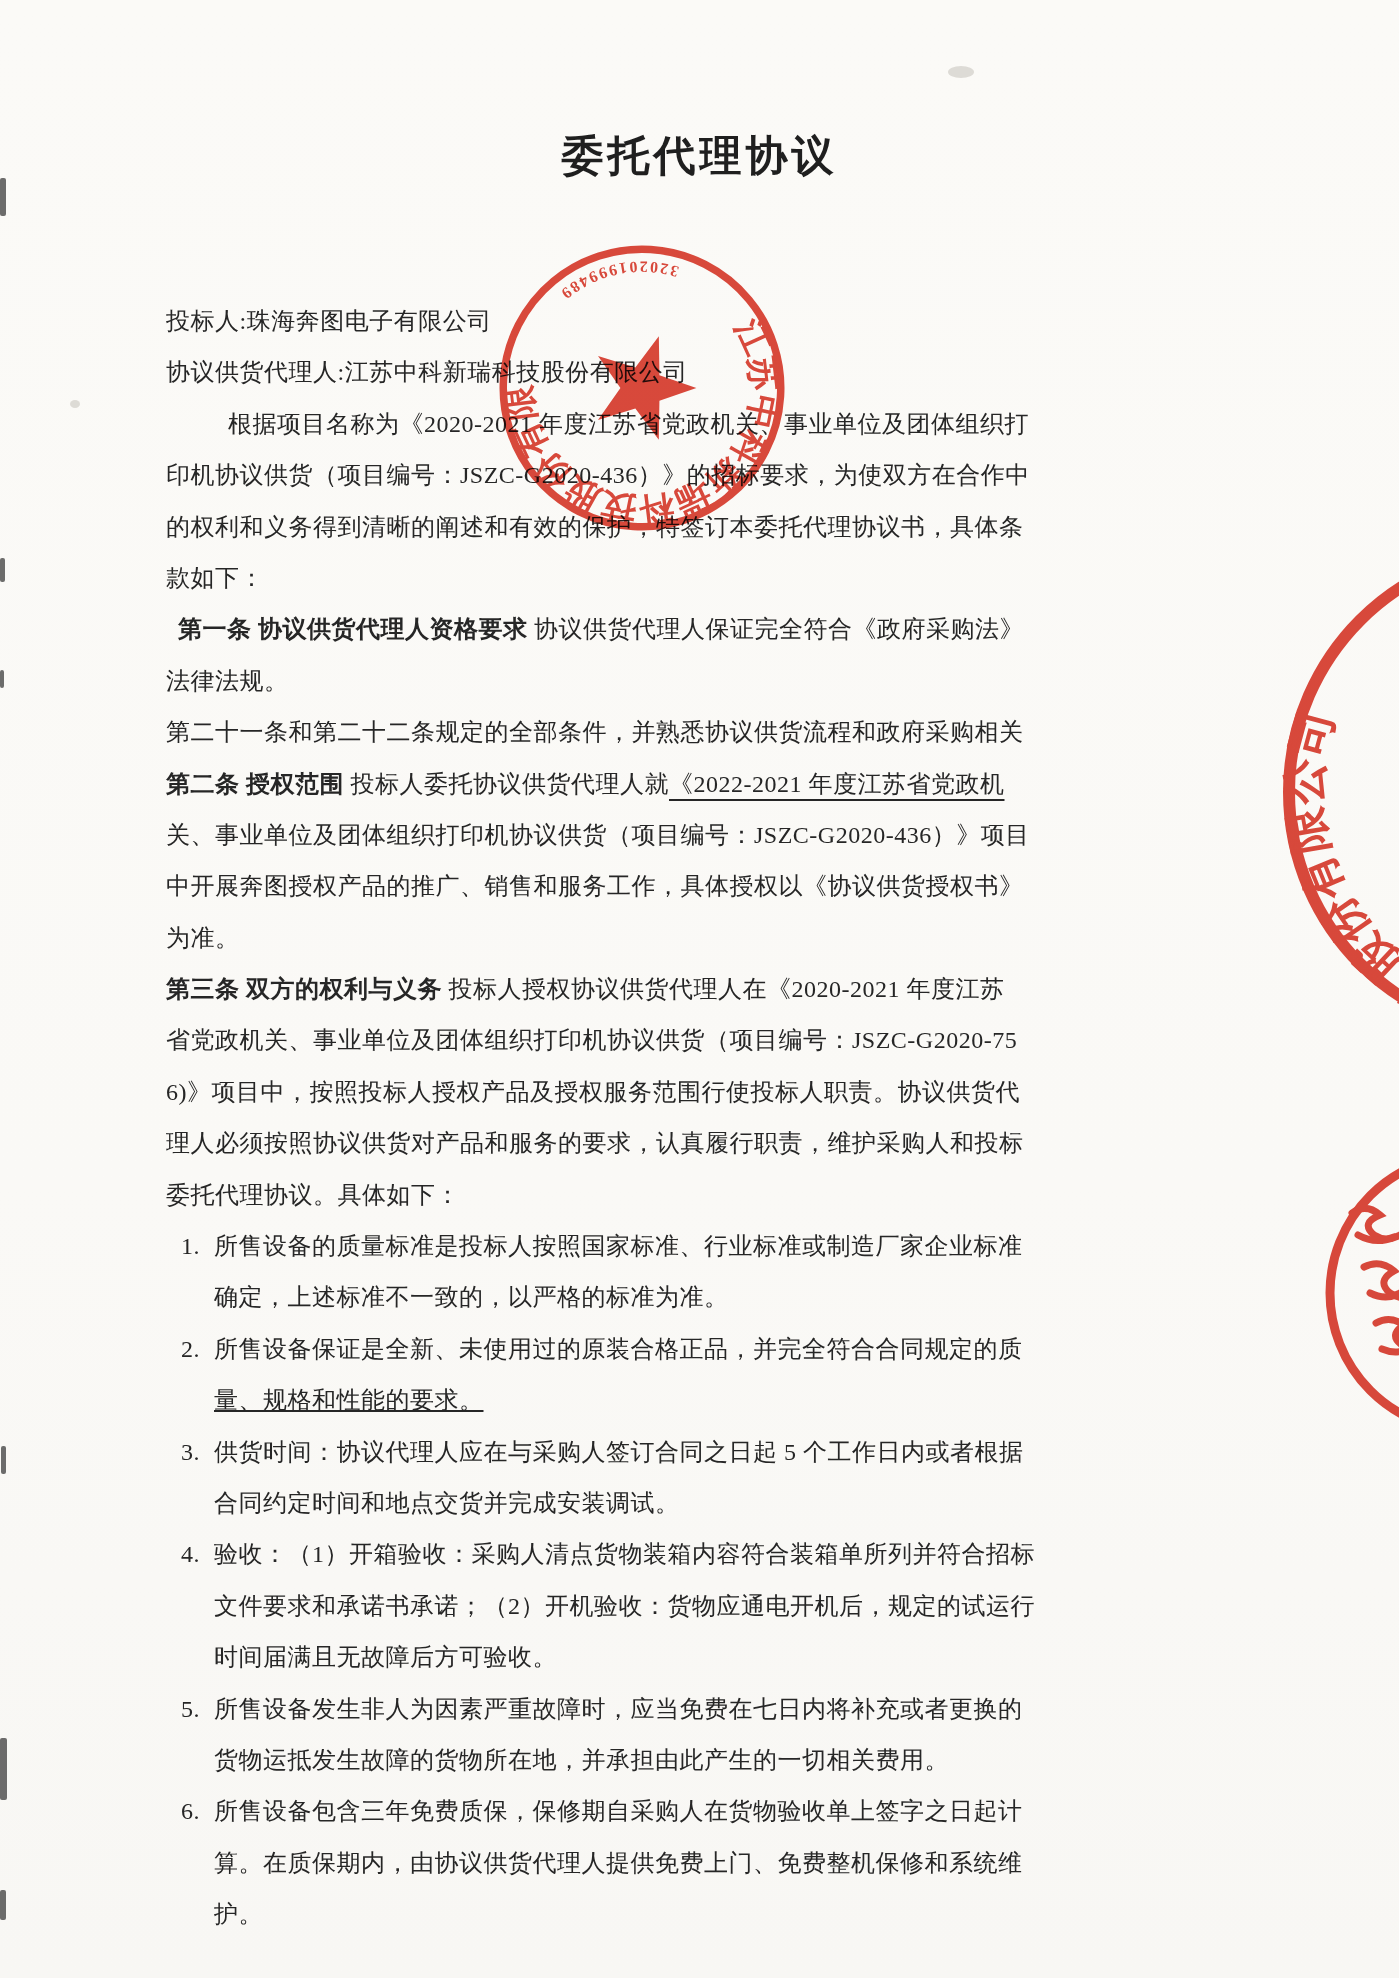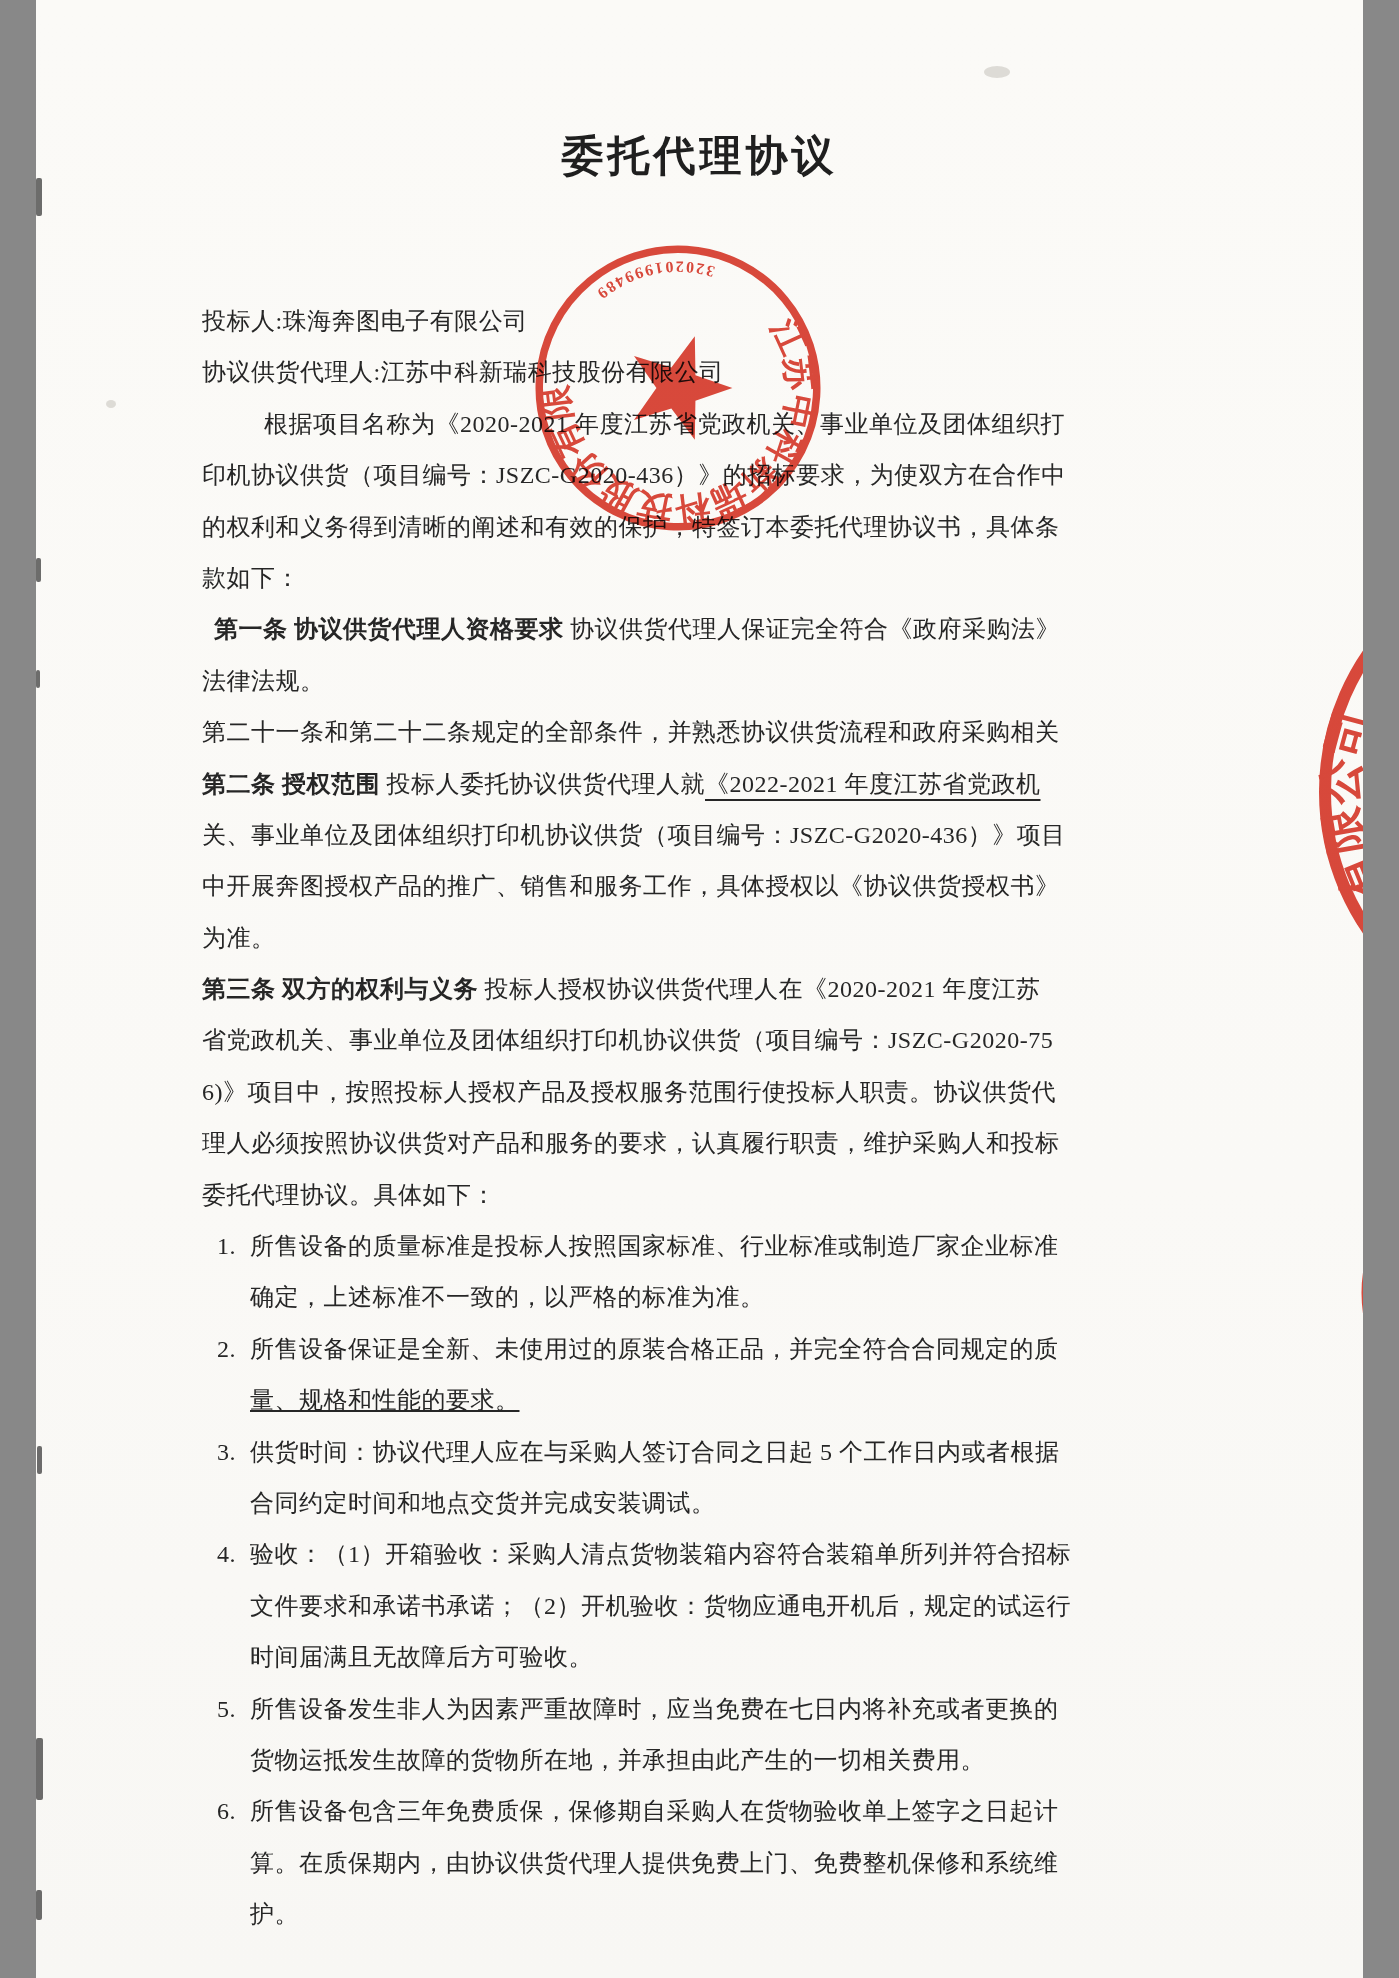--- a/index.html
+++ b/index.html
@@ -1,25 +1,24 @@
 <!DOCTYPE html>
 <html><head>
 <meta charset="utf-8">
 <style>
   html,body{margin:0;padding:0;}
   body{background:#888;}
   .page{
     position:relative;
-    width:1295px;height:1978px;
+    width:1399px;height:1978px;
     margin:0 auto;
     background:linear-gradient(180deg,#fbfaf7 0%,#faf9f6 60%,#f8f7f4 100%);
     overflow:hidden;
     font-family:"Liberation Serif","DejaVu Serif",serif;
     color:#262626;
-    padding-left:32px;
   }
   .doc-title{
     position:absolute;top:128px;left:0;width:100%;
     text-align:center;
     font-size:42px;font-weight:bold;letter-spacing:4px;
     color:#1f1f1f;
   }
   .doc-body{
     position:absolute;top:296px;left:166px;width:820px;
     font-size:24px;

